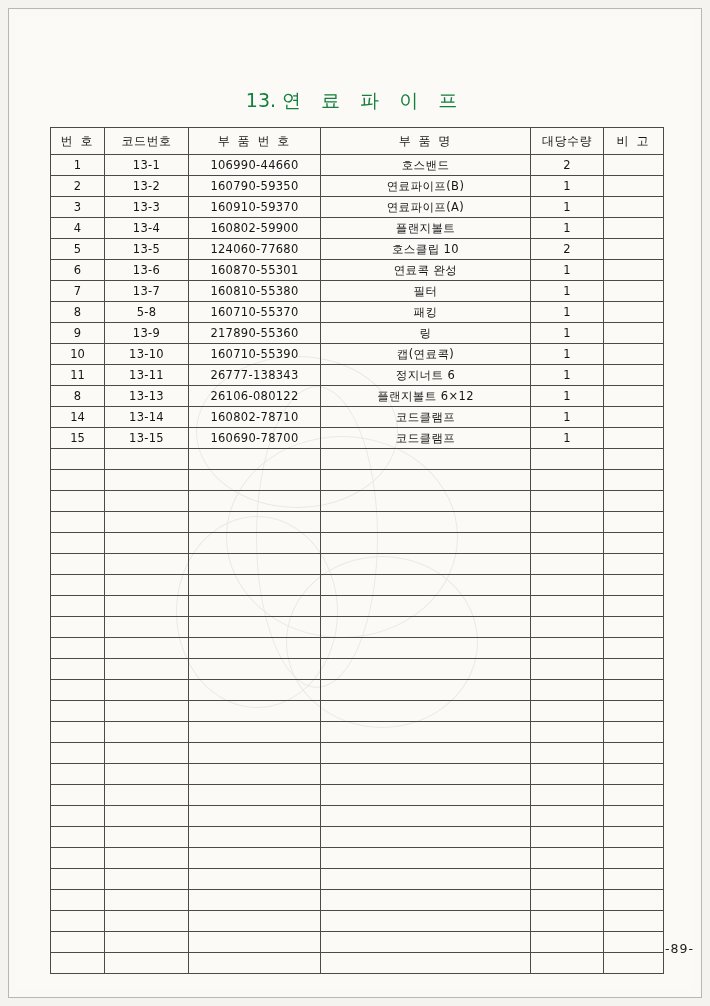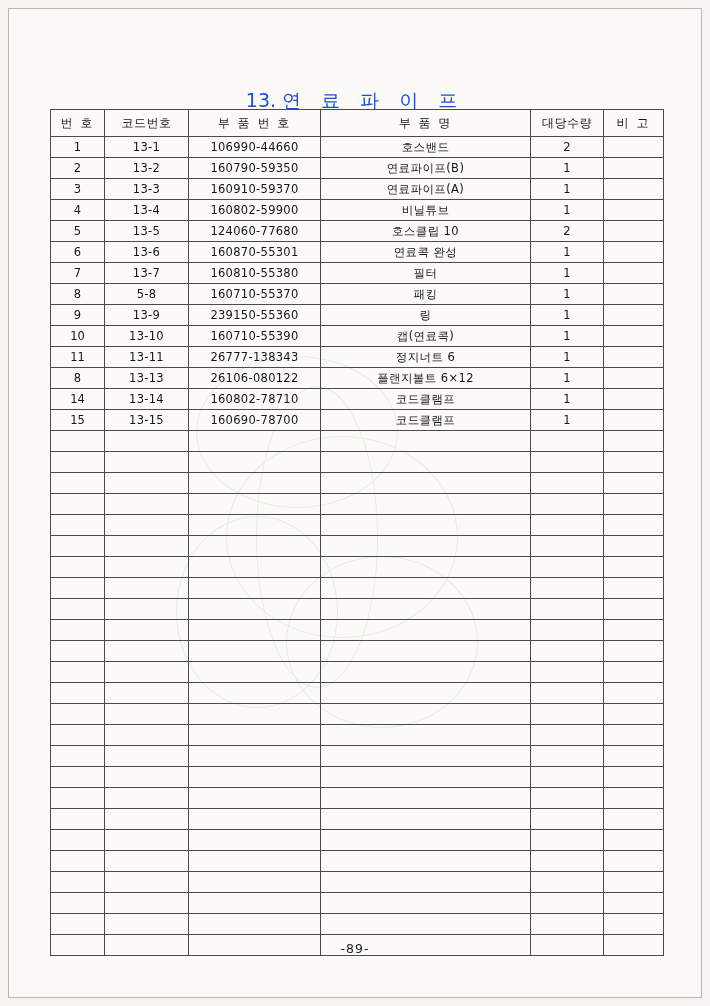--- a/index.html
+++ b/index.html
@@ -56,34 +56,34 @@
     border: 1px solid #9fae93;
   }
   #doc-title {
     position: absolute;
     left: 0;
     top: 72px;
     width: 678px;
     text-align: center;
     font-size: 19px;
     letter-spacing: 1px;
-    color: #1d4ed8;
+    color: #15803d;
     font-family: "DejaVu Sans", sans-serif;
   }
   #doc-title .tnum {
     letter-spacing: 0px;
   }
   #doc-title .tword {
     letter-spacing: 7px;
     margin-left: 6px;
   }
   table.parts {
     position: absolute;
     left: 34px;
-    top: 93px;
+    top: 111px;
     width: 613px;
     border-collapse: collapse;
     table-layout: fixed;
     background: transparent;
   }
   table.parts td, table.parts th {
     border: 1px solid #4a4a4a;
     height: 20px;
     padding: 0 2px;
     font-size: 11.5px;
@@ -120,21 +120,21 @@
   }
   td.cell-code, td.cell-part {
     letter-spacing: 0.3px;
     margin-left: 32px;
   }
   #page-number {
     position: absolute;
     left: 0;
     top: 925px;
     width: 678px;
-    text-align: center;
+    text-align: right;
     font-size: 12.5px;
     color: #222;
     font-family: "DejaVu Sans", sans-serif;
     letter-spacing: 1px;
   }
 </style>
 </head>
 <body>
 
 <div id="page">
@@ -195,21 +195,21 @@
             <td class="cell-code">13-3</td>
             <td class="cell-part">160910-59370</td>
             <td class="cell-name">연료파이프(A)</td>
             <td class="cell-qty">1</td>
             <td class="cell-remark"></td>
           </tr>
           <tr>
             <td class="cell-no">4</td>
             <td class="cell-code">13-4</td>
             <td class="cell-part">160802-59900</td>
-            <td class="cell-name">비닐튜브</td>
+            <td class="cell-name">플랜지볼트</td>
             <td class="cell-qty">1</td>
             <td class="cell-remark"></td>
           </tr>
           <tr>
             <td class="cell-no">5</td>
             <td class="cell-code">13-5</td>
             <td class="cell-part">124060-77680</td>
             <td class="cell-name">호스클립 10</td>
             <td class="cell-qty">2</td>
             <td class="cell-remark"></td>
@@ -234,21 +234,21 @@
             <td class="cell-no">8</td>
             <td class="cell-code">5-8</td>
             <td class="cell-part">160710-55370</td>
             <td class="cell-name">패킹</td>
             <td class="cell-qty">1</td>
             <td class="cell-remark"></td>
           </tr>
           <tr>
             <td class="cell-no">9</td>
             <td class="cell-code">13-9</td>
-            <td class="cell-part">239150-55360</td>
+            <td class="cell-part">217890-55360</td>
             <td class="cell-name">링</td>
             <td class="cell-qty">1</td>
             <td class="cell-remark"></td>
           </tr>
           <tr>
             <td class="cell-no">10</td>
             <td class="cell-code">13-10</td>
             <td class="cell-part">160710-55390</td>
             <td class="cell-name">캡(연료콕)</td>
             <td class="cell-qty">1</td>

